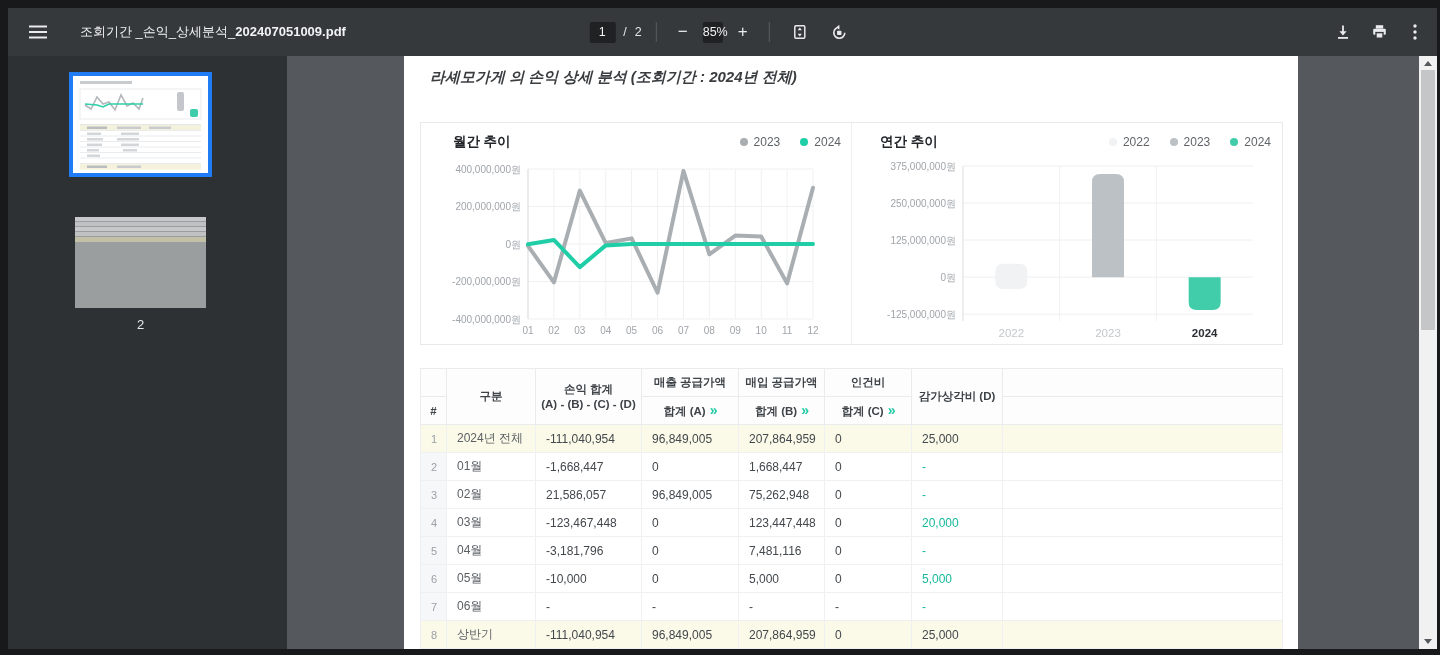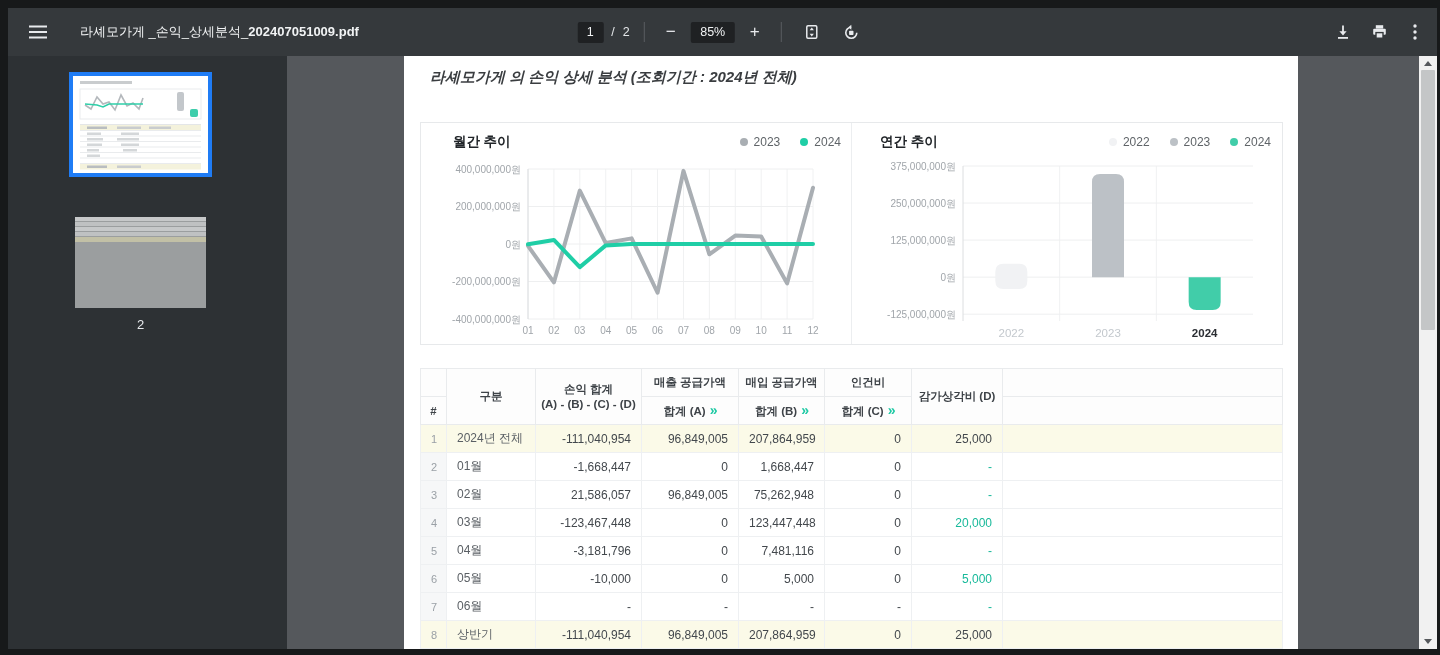--- a/index.html
+++ b/index.html
@@ -13,21 +13,21 @@
 
   
   .toolbar{left:8px;top:8px;width:1429px;height:48px;background:#35393c;display:flex;align-items:center;}
   .tb-icon{display:flex;align-items:center;justify-content:center;width:32px;height:32px;border-radius:16px;cursor:pointer;flex:0 0 auto;}
   .hamburger{margin-left:14px;}
   .filename{color:#f1f3f4;font-size:13px;margin-left:26px;white-space:nowrap;}
   .filename b{font-weight:700;}
   .tb-center{position:absolute;left:50%;top:0;transform:translateX(-50%);height:48px;display:flex;align-items:center;gap:8px;}
   .pagebox,.zoombox{background:#1f2123;color:#f1f3f4;font-size:12.5px;text-align:center;border:none;border-radius:2px;height:21px;line-height:21px;}
   .pagebox{width:26px;}
-  .zoombox{width:44px;}
+  .zoombox{width:20px;text-align:right;}
   .tb-text{color:#e3e6e8;font-size:12.5px;}
   .tb-sep{width:1px;height:20px;background:#5a5e62;margin:0 6px;}
   .pm{color:#e8eaed;font-size:17px;width:24px;height:24px;display:flex;align-items:center;justify-content:center;cursor:pointer;}
   .tb-right{position:absolute;right:6px;top:0;height:48px;display:flex;align-items:center;gap:4px;}
 
   
   .sidebar{left:8px;top:56px;width:279px;height:593px;background:#2d3134;}
   .thumb1{left:69px;top:72px;width:135px;height:97px;background:#ffffff;border:4px solid #1f7cf5;cursor:pointer;}
   .thumb2{left:75px;top:217px;width:131px;height:91px;background:#9b9e9f;cursor:pointer;}
   .thumb-label{width:135px;text-align:center;color:#e8eaed;font-size:13px;}
@@ -57,39 +57,39 @@
 
   
   .pl-table{left:420px;top:368px;width:863px;border-collapse:collapse;table-layout:fixed;background:#fff;font-size:12px;color:#43484d;}
   .pl-table th,.pl-table td{border:1px solid #e9ebed;padding:0 10px;overflow:hidden;white-space:nowrap;}
   .pl-table thead th{font-size:11.5px;font-weight:700;color:#3e4348;text-align:center;background:#fdfdfd;height:27px;padding:0 4px;}
   .pl-table tbody td{height:27px;border-color:#eef0f2;}
   .pl-table tbody tr.hl td{background:#fbfae8;}
   .cnum{background:#f6f7f8;color:#9aa0a6;font-size:11px;text-align:center;}
   tr.hl .cnum{background:#f2f2e2;}
   .clabel{color:#5a5f64;}
-  .cval{text-align:right;}
+  .cval{text-align:left;}
   .cval.teal{color:#17b99a;}
   .chev{color:#1ec9a4;font-size:14px;font-weight:700;margin-left:4px;letter-spacing:-1px;}
   .two-line{line-height:1.3;}
 </style>
 </head>
 <body>
 
 <div class="abs toolbar">
   <div class="tb-icon hamburger">
     <svg width="18" height="14" viewBox="0 0 18 14">
       <g stroke="#e8eaed" stroke-width="2">
           <line x1="0" y1="1.5" x2="18" y2="1.5"></line>
           <line x1="0" y1="7" x2="18" y2="7"></line>
           <line x1="0" y1="12.5" x2="18" y2="12.5"></line>
         </g>
     </svg>
   </div>
-  <div class="filename"><span>라셰모가게 _손익_상세분석_</span><b>202407051009.pdf</b></div>
+  <div class="filename"><span>조회기간 _손익_상세분석_</span><b>202407051009.pdf</b></div>
 
   <div class="tb-center">
     <div class="pagebox">1</div>
     <span class="tb-text">/</span>
     <span class="tb-text">2</span>
     <div class="tb-sep"></div>
     <div class="pm">−</div>
     <div class="zoombox">85%</div>
     <div class="pm">+</div>
     <div class="tb-sep"></div>

